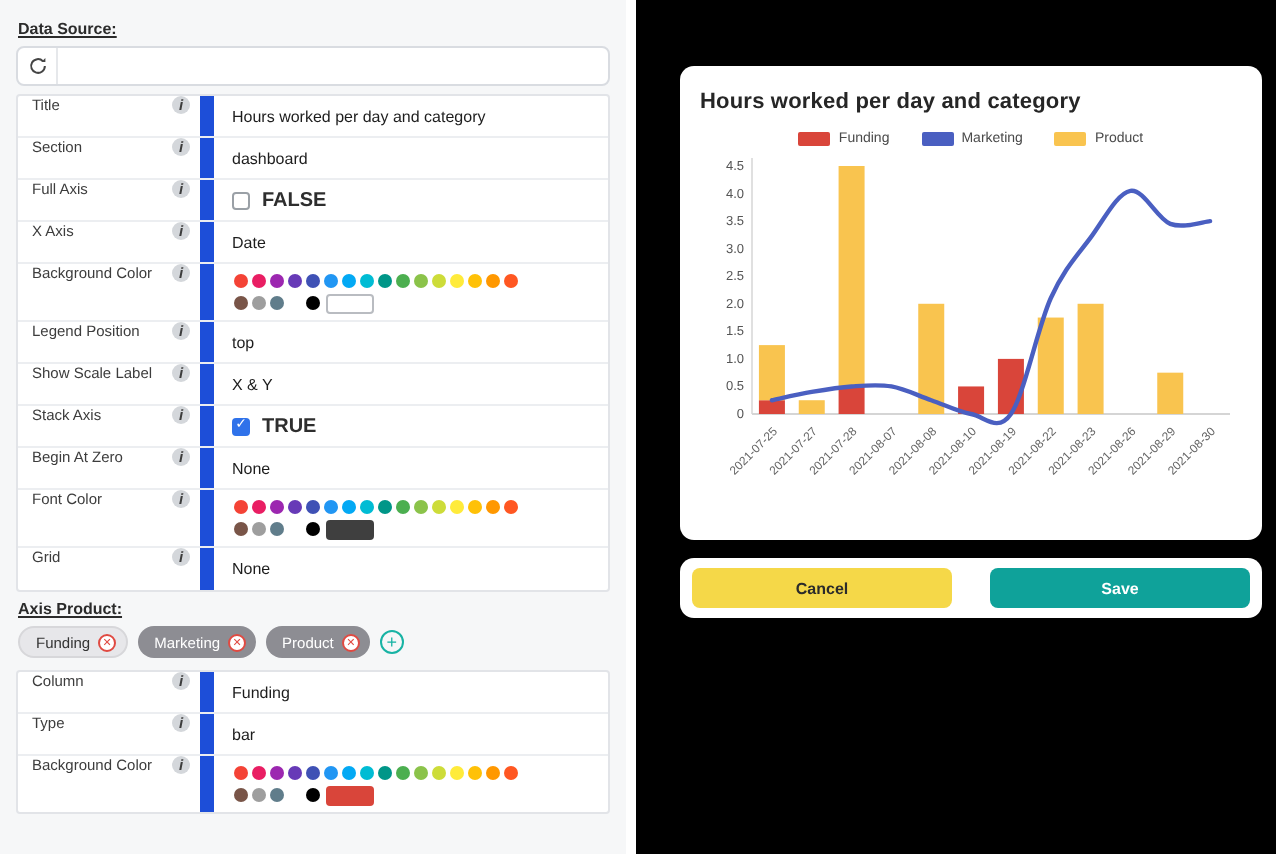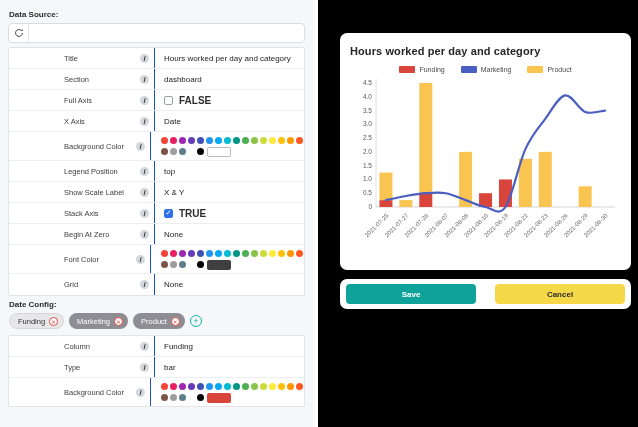--- a/index.html
+++ b/index.html
@@ -2,33 +2,33 @@
 <html><head>
 <meta charset="utf-8">
 <style>
   * { margin:0; padding:0; box-sizing:border-box; }
   html,body { width:638px; height:427px; overflow:hidden; background:#fff;
     font-family:"Liberation Sans", sans-serif; }
   .app { display:flex; width:638px; height:427px; }
 
   
   .left { width:313px; height:427px; background:#f6f7f8; padding:6px 8px 0 8px; overflow:hidden; }
-  .section-label { font-size:8px; font-weight:bold; color:#2b2b2b; margin:4px 0 4px 1px; }
+  .section-label { font-size:8px; font-weight:bold; color:#2b2b2b; margin:4px 0 4px 1px;text-decoration:underline; }
   .input-group { display:flex; align-items:center; height:20px; background:#fff;
     border:1px solid #d9dce1; border-radius:4px; overflow:hidden; margin-bottom:4px; }
   .sync-btn { width:20px; height:100%; display:flex; align-items:center; justify-content:center;
     border-right:1px solid #e6e8eb; cursor:pointer; }
   .input-group input { flex:1; border:none; outline:none; font-size:8px; color:#222;
     padding:0 7px; height:100%; font-family:"Liberation Sans", sans-serif; background:transparent; }
 
   .cfg { background:#fff; border:1px solid #e2e4e8; border-radius:2px; }
   .row { display:flex; border-bottom:1px solid #eceef1; min-height:21px; align-items:center; }
   .row:last-child { border-bottom:none; }
-  .cell-label { width:98px; display:flex; align-items:center; justify-content:space-between;
-    padding:0 5px 0 7px; align-self:stretch; border-right:1px solid #1d4ed8;margin-left:48px; }
+  .cell-label { width:98px; display:flex; align-items:flex-start; justify-content:space-between;
+    padding:0 5px 0 7px; align-self:stretch; border-right:7px solid #1d4ed8; }
   .cell-label span { font-size:7.5px; color:#3d3d3d; }
   .info { width:9px; height:9px; border-radius:50%; background:#d4d7db; color:#fff;
     font-size:6px; line-height:9px; text-align:center; font-style:italic; font-weight:bold; flex:0 0 9px; }
   .cell-value { flex:1; padding:3px 0 3px 9px; font-size:8px; color:#1d1d1d; display:flex;
     align-items:center; }
 
   .checkbox { width:9px; height:9px; border:1px solid #9aa0a6; border-radius:2px; background:#fff;
     margin-right:6px; display:inline-flex; align-items:center; justify-content:center; }
   .checkbox.checked { background:#2f72ea; border-color:#2f72ea; color:#fff; font-size:7px; line-height:8px; }
   .cb-text { font-size:10px; font-weight:bold; color:#2e2e2e; }
@@ -243,21 +243,21 @@
         <div class="cell-label">
             <span>Grid</span>
             <span class="info">i</span>
           </div>
         <div class="cell-value">
             <span>None</span>
           </div>
       </div>
     </div>
 
-    <div class="section-label">Date Config:</div>
+    <div class="section-label">Axis Product:</div>
     <div class="chips">
       <div class="chip active">
         <span>Funding</span>
         <span class="chip-x">✕</span>
       </div>
       <div class="chip inactive">
         <span>Marketing</span>
         <span class="chip-x">✕</span>
       </div>
       <div class="chip inactive">
@@ -377,17 +377,17 @@
           <text x="138.54166666666669" y="141" text-anchor="end" font-size="6" fill="#666" transform="rotate(-45 138.54166666666669 141)" font-family="Liberation Sans, sans-serif">2021-08-10</text>
           <text x="158.45833333333334" y="141" text-anchor="end" font-size="6" fill="#666" transform="rotate(-45 158.45833333333334 141)" font-family="Liberation Sans, sans-serif">2021-08-19</text>
           <text x="178.375" y="141" text-anchor="end" font-size="6" fill="#666" transform="rotate(-45 178.375 141)" font-family="Liberation Sans, sans-serif">2021-08-22</text>
           <text x="198.29166666666669" y="141" text-anchor="end" font-size="6" fill="#666" transform="rotate(-45 198.29166666666669 141)" font-family="Liberation Sans, sans-serif">2021-08-23</text>
           <text x="218.20833333333334" y="141" text-anchor="end" font-size="6" fill="#666" transform="rotate(-45 218.20833333333334 141)" font-family="Liberation Sans, sans-serif">2021-08-26</text>
           <text x="238.125" y="141" text-anchor="end" font-size="6" fill="#666" transform="rotate(-45 238.125 141)" font-family="Liberation Sans, sans-serif">2021-08-29</text>
           <text x="258.0416666666667" y="141" text-anchor="end" font-size="6" fill="#666" transform="rotate(-45 258.0416666666667 141)" font-family="Liberation Sans, sans-serif">2021-08-30</text>
         </svg>
     </div>
     <div class="btnbar">
+      <button class="btn btn-cancel">Cancel</button>
       <button class="btn btn-save">Save</button>
-      <button class="btn btn-cancel">Cancel</button>
     </div>
   </div>
 </div>
 
 </body></html>

